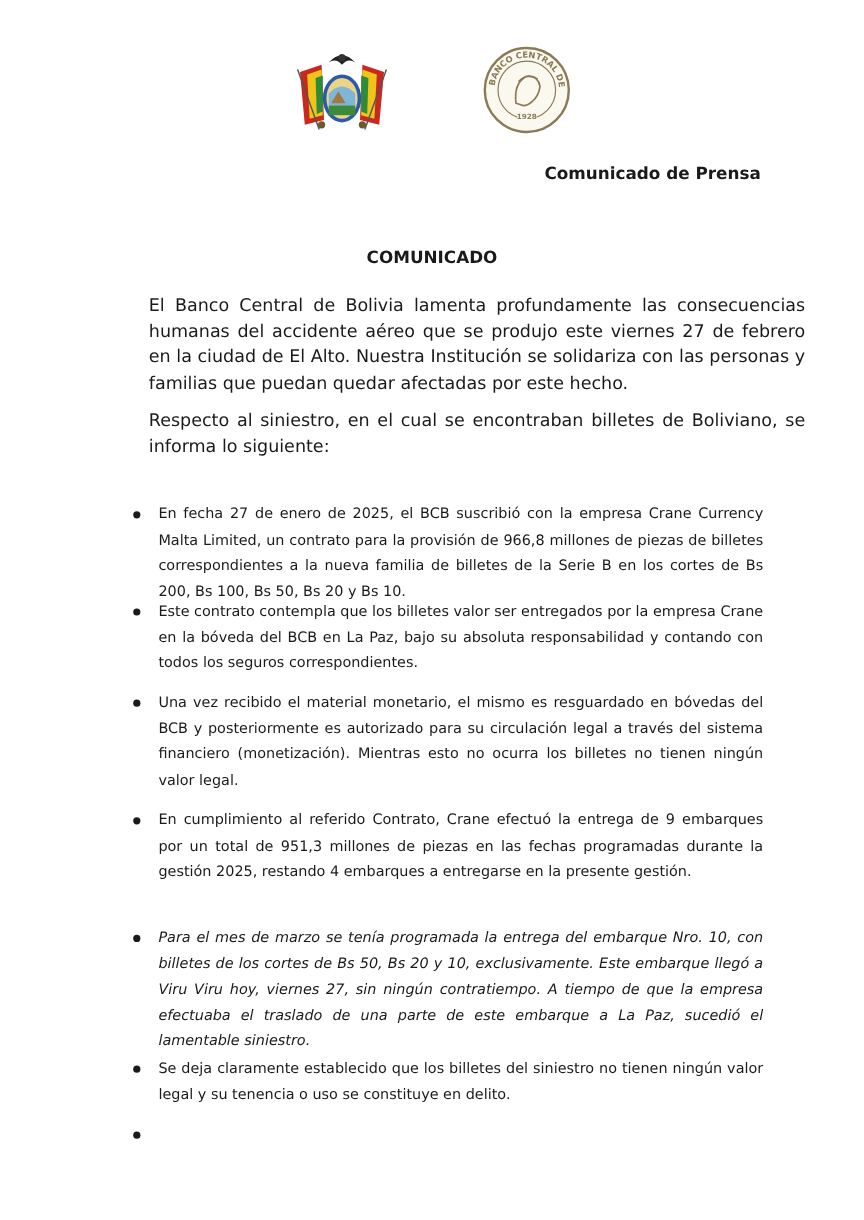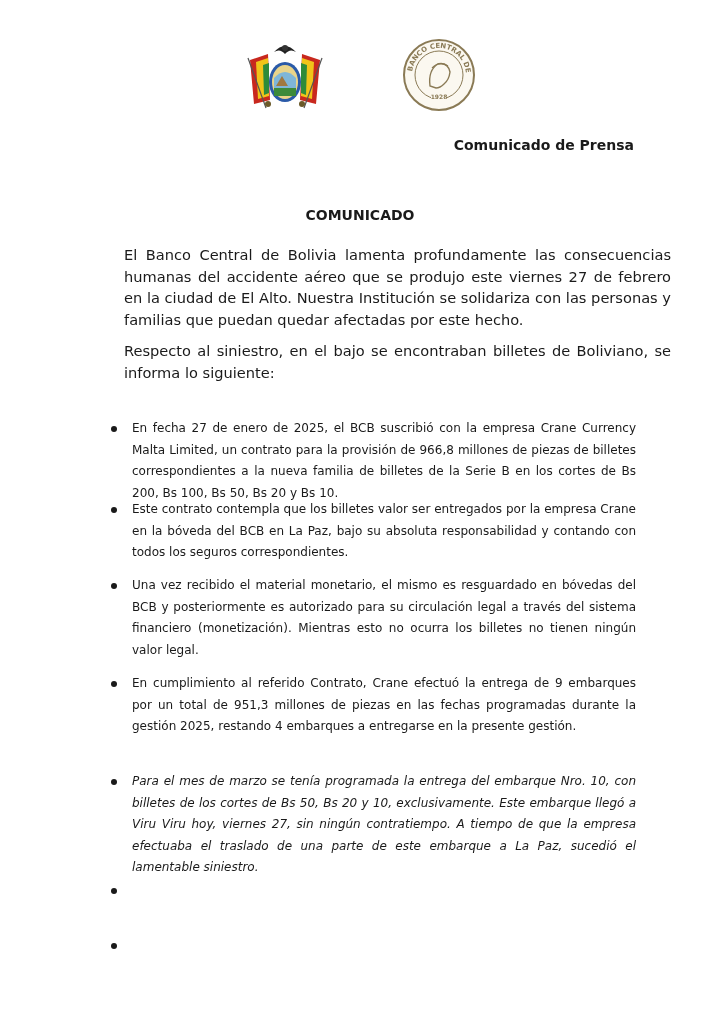--- a/index.html
+++ b/index.html
@@ -66,23 +66,23 @@
   </svg>
 </div>
 
 <div class="header-block">
   <div>Comunicado de Prensa</div>
 </div>
 
 <div class="title">COMUNICADO</div>
 
 <div class="para p1">El Banco Central de Bolivia lamenta profundamente las consecuencias humanas del accidente aéreo que se produjo este viernes 27 de febrero en la ciudad de El Alto. Nuestra Institución se solidariza con las personas y familias que puedan quedar afectadas por este hecho.</div>
-<div class="para p2">Respecto al siniestro, en el bajo se encontraban billetes de Boliviano, se informa lo siguiente:</div>
+<div class="para p2">Respecto al siniestro, en el cual se encontraban billetes de Boliviano, se informa lo siguiente:</div>
 
 <div class="bullets">
   <div class="bullet b1"><span class="dot"></span><span>En fecha 27 de enero de 2025, el BCB suscribió con la empresa Crane Currency Malta Limited, un contrato para la provisión de 966,8 millones de piezas de billetes correspondientes a la nueva familia de billetes de la Serie B en los cortes de Bs 200, Bs 100, Bs 50, Bs 20 y Bs 10.</span></div>
   <div class="bullet b2"><span class="dot"></span><span>Este contrato contempla que los billetes valor ser entregados por la empresa Crane en la bóveda del BCB en La Paz, bajo su absoluta responsabilidad y contando con todos los seguros correspondientes.</span></div>
   <div class="bullet b3"><span class="dot"></span><span>Una vez recibido el material monetario, el mismo es resguardado en bóvedas del BCB y posteriormente es autorizado para su circulación legal a través del sistema financiero (monetización). Mientras esto no ocurra los billetes no tienen ningún valor legal.</span></div>
   <div class="bullet b4"><span class="dot"></span><span>En cumplimiento al referido Contrato, Crane efectuó la entrega de 9 embarques por un total de 951,3 millones de piezas en las fechas programadas durante la gestión 2025, restando 4 embarques a entregarse en la presente gestión.</span></div>
   <div class="bullet b5"><span class="dot"></span><span>Para el mes de marzo se tenía programada la entrega del embarque Nro. 10, con billetes de los cortes de Bs 50, Bs 20 y 10, exclusivamente. Este embarque llegó a Viru Viru hoy, viernes 27, sin ningún contratiempo. A tiempo de que la empresa efectuaba el traslado de una parte de este embarque a La Paz, sucedió el lamentable siniestro.</span></div>
-  <div class="bullet b6"><span class="dot"></span></div>
+  <div class="bullet b6"><span class="dot"></span><span>Se deja claramente establecido que los billetes del siniestro no tienen ningún valor legal  y su tenencia o uso se constituye en delito.</span></div>
   <div class="bullet b7"><span class="dot"></span></div>
 </div>
 
 </body></html>

